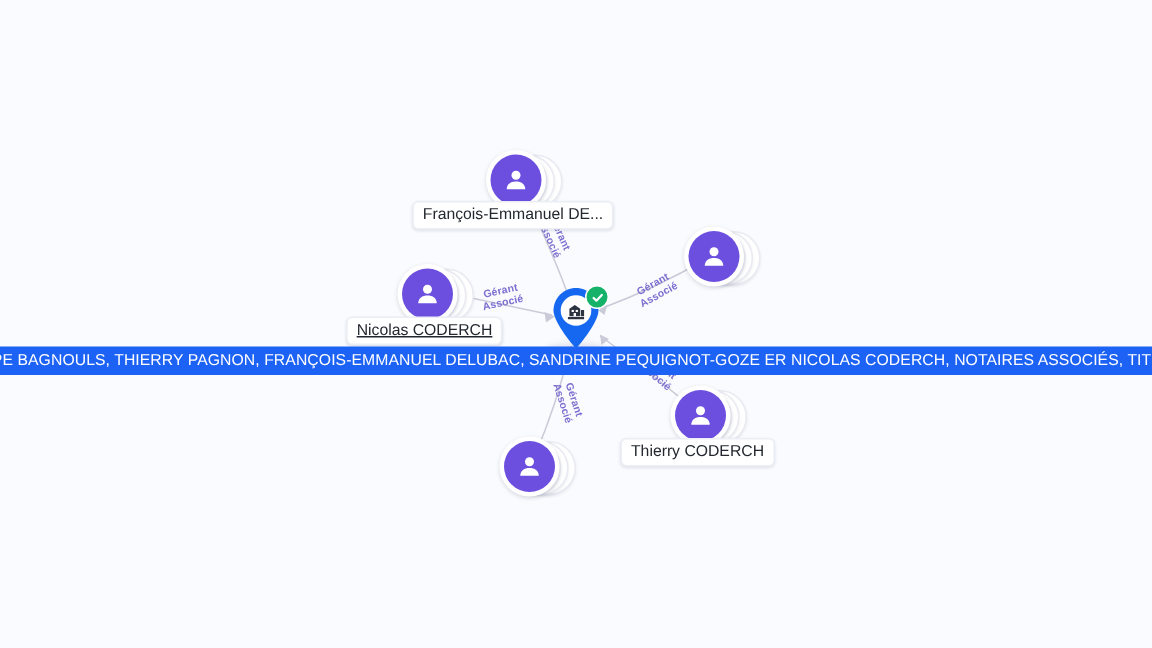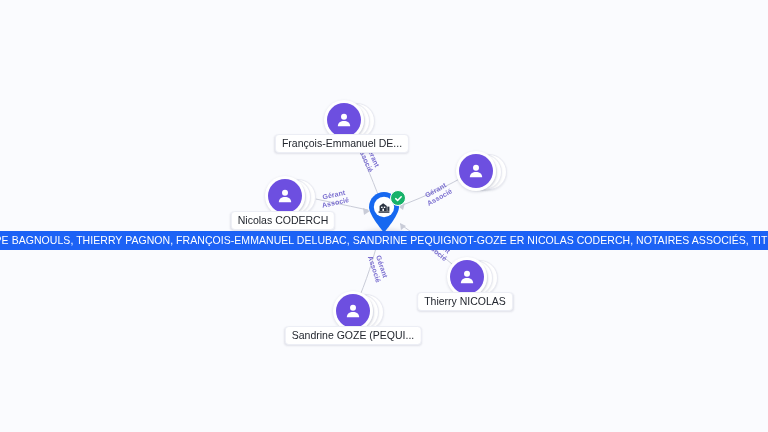--- a/index.html
+++ b/index.html
@@ -237,49 +237,48 @@
     <div class="stack s2"></div>
     <div class="stack s1"></div>
     <div class="avatar-ring"></div>
     <div class="avatar">
       <svg width="20" height="20" viewBox="0 0 24 24" fill="#ffffff">
         <circle cx="12" cy="8.2" r="3.6"></circle>
         <path d="M4.6 19.4c0-4.1 3.3-6.2 7.4-6.2s7.4 2.1 7.4 6.2z"></path>
       </svg>
     </div>
   </div>
-  <div class="chip" style="left:283px; top:211px;">Nicolas CODERCH</div>
+  <div class="chip" style="left:283px; top:211px;text-decoration:underline;">Nicolas CODERCH</div>
 
   <div class="node" style="left:467px; top:277px;">
     <div class="stack s3"></div>
     <div class="stack s2"></div>
     <div class="stack s1"></div>
     <div class="avatar-ring"></div>
     <div class="avatar">
       <svg width="20" height="20" viewBox="0 0 24 24" fill="#ffffff">
         <circle cx="12" cy="8.2" r="3.6"></circle>
         <path d="M4.6 19.4c0-4.1 3.3-6.2 7.4-6.2s7.4 2.1 7.4 6.2z"></path>
       </svg>
     </div>
   </div>
-  <div class="chip" style="left:465px; top:292px;">Thierry NICOLAS</div>
+  <div class="chip" style="left:465px; top:292px;">Thierry CODERCH</div>
 
   <div class="node" style="left:353px; top:311px;">
     <div class="stack s3"></div>
     <div class="stack s2"></div>
     <div class="stack s1"></div>
     <div class="avatar-ring"></div>
     <div class="avatar">
       <svg width="20" height="20" viewBox="0 0 24 24" fill="#ffffff">
         <circle cx="12" cy="8.2" r="3.6"></circle>
         <path d="M4.6 19.4c0-4.1 3.3-6.2 7.4-6.2s7.4 2.1 7.4 6.2z"></path>
       </svg>
     </div>
   </div>
-  <div class="chip" style="left:353px; top:326px;">Sandrine GOZE (PEQUI...</div>
 
   <div id="company-node">
     <div class="pin-shadow"></div>
     <div class="pin">
       <svg width="34" height="42" viewBox="0 0 34 42">
         <path d="M17 41.5C17 41.5 2 24.5 2 16 2 7.7 8.7 1 17 1s15 6.7 15 15c0 8.5-15 25.5-15 25.5z" fill="#1668f0"></path>
         <circle cx="17" cy="16" r="10.2" fill="#ffffff"></circle>
         <g fill="#2b3340">
           <path d="M11.6 20.3h10.8v1.5H11.6z"></path>
           <path d="M12.6 14.9l3.6-2.6 3.6 2.6v5.0h-7.2z"></path>

